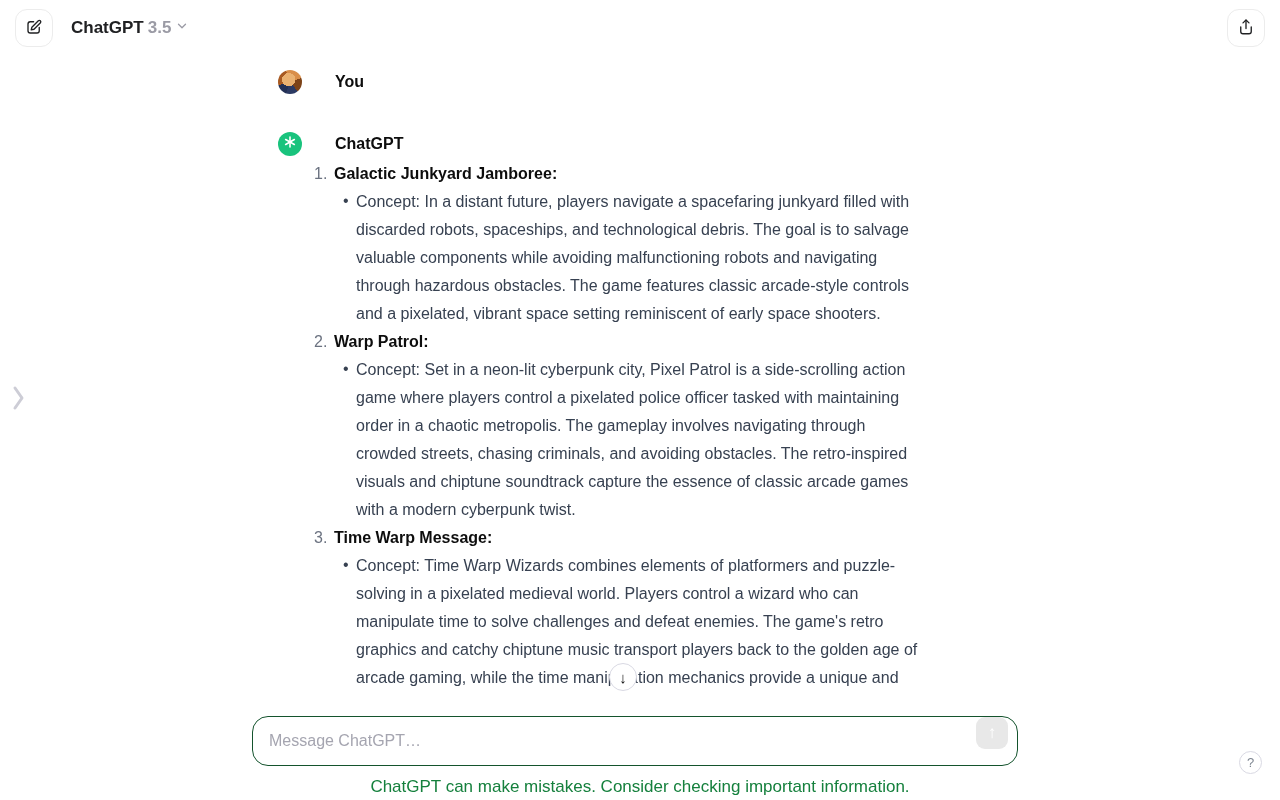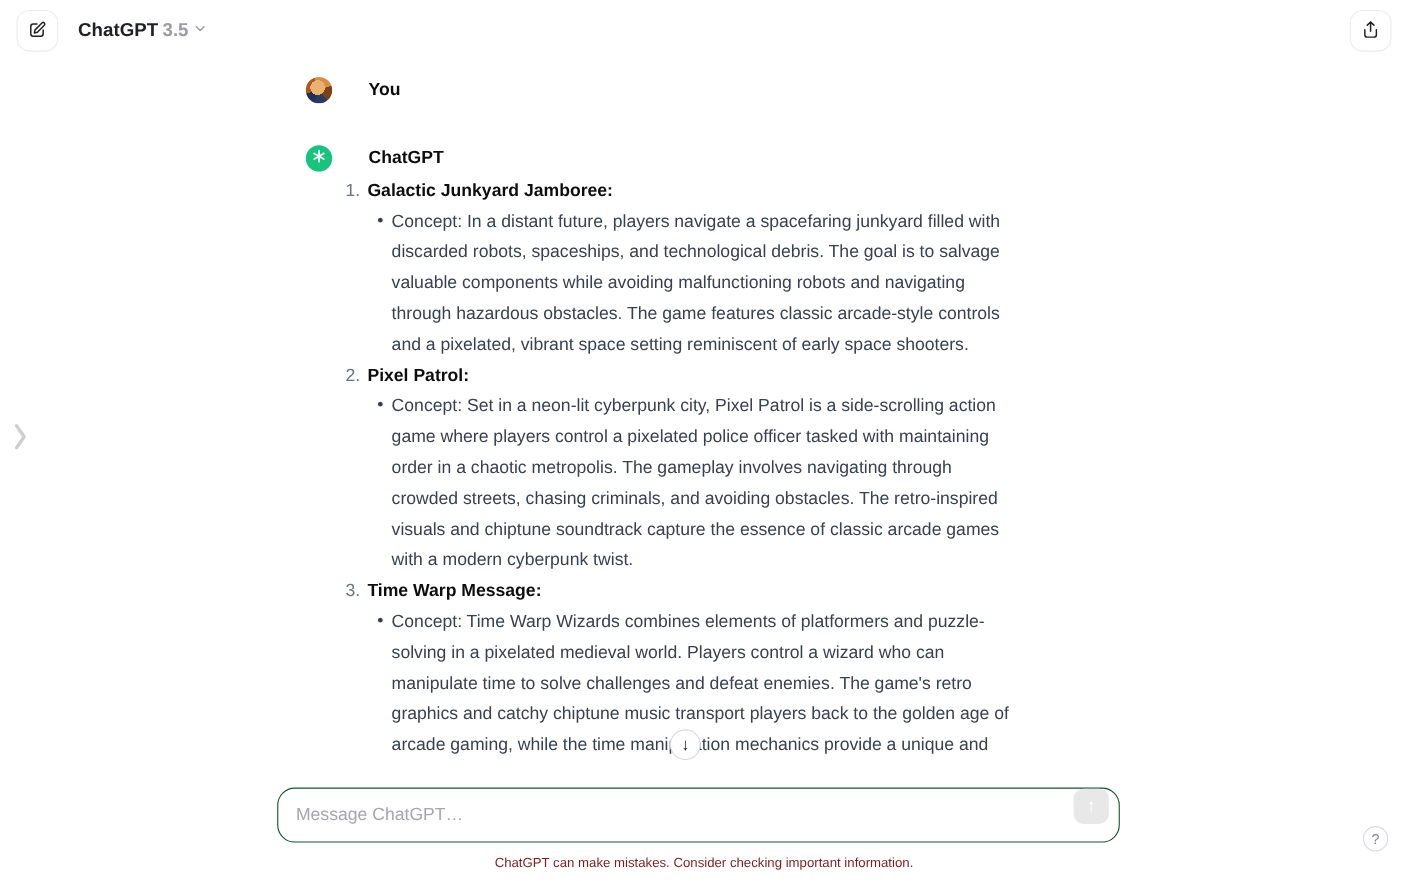--- a/index.html
+++ b/index.html
@@ -87,21 +87,21 @@
   .composer-input::placeholder { color: #a5a5b0; }
   .send-btn {
     width: 32px; height: 32px; margin-right: 9px; border: none; border-radius: 9px;
     background: #e8e8e8; color: #ffffff; font-size: 17px; line-height: 32px;
     display: flex; align-items: center; justify-content: center; cursor: default;
   }
 
   
   .disclaimer {
     position: absolute; left: 0; right: 0; top: 777px; text-align: center;
-    font-size: 12px; color: #7f1d1d;
+    font-size: 17px; color: #15803d;
   }
   .help-btn {
     position: absolute; right: 18px; top: 751px; width: 23px; height: 23px; border-radius: 50%;
     border: 1px solid #d9d9e3; background: #fff; color: #7d8590; font-size: 13px;
     display: flex; align-items: center; justify-content: center; cursor: pointer;
   }
 </style>
 </head>
 <body>
 
@@ -171,21 +171,21 @@
           <div class="md-list">
 
             <div class="list-item">
               <span class="list-num">1.</span>
               <span class="item-title">Galactic Junkyard Jamboree:</span>
               <div class="concept">Concept: In a distant future, players navigate a spacefaring junkyard filled with discarded robots, spaceships, and technological debris. The goal is to salvage valuable components while avoiding malfunctioning robots and navigating through hazardous obstacles. The game features classic arcade-style controls and a pixelated, vibrant space setting reminiscent of early space shooters.</div>
             </div>
 
             <div class="list-item">
               <span class="list-num">2.</span>
-              <span class="item-title">Pixel Patrol:</span>
+              <span class="item-title">Warp Patrol:</span>
               <div class="concept">Concept: Set in a neon-lit cyberpunk city, Pixel Patrol is a side-scrolling action game where players control a pixelated police officer tasked with maintaining order in a chaotic metropolis. The gameplay involves navigating through crowded streets, chasing criminals, and avoiding obstacles. The retro-inspired visuals and chiptune soundtrack capture the essence of classic arcade games with a modern cyberpunk twist.</div>
             </div>
 
             <div class="list-item">
               <span class="list-num">3.</span>
               <span class="item-title">Time Warp Message:</span>
               <div class="concept">Concept: Time Warp Wizards combines elements of platformers and puzzle-solving in a pixelated medieval world. Players control a wizard who can manipulate time to solve challenges and defeat enemies. The game's retro graphics and catchy chiptune music transport players back to the golden age of arcade gaming, while the time manipulation mechanics provide a unique and</div>
             </div>
 
           </div>

